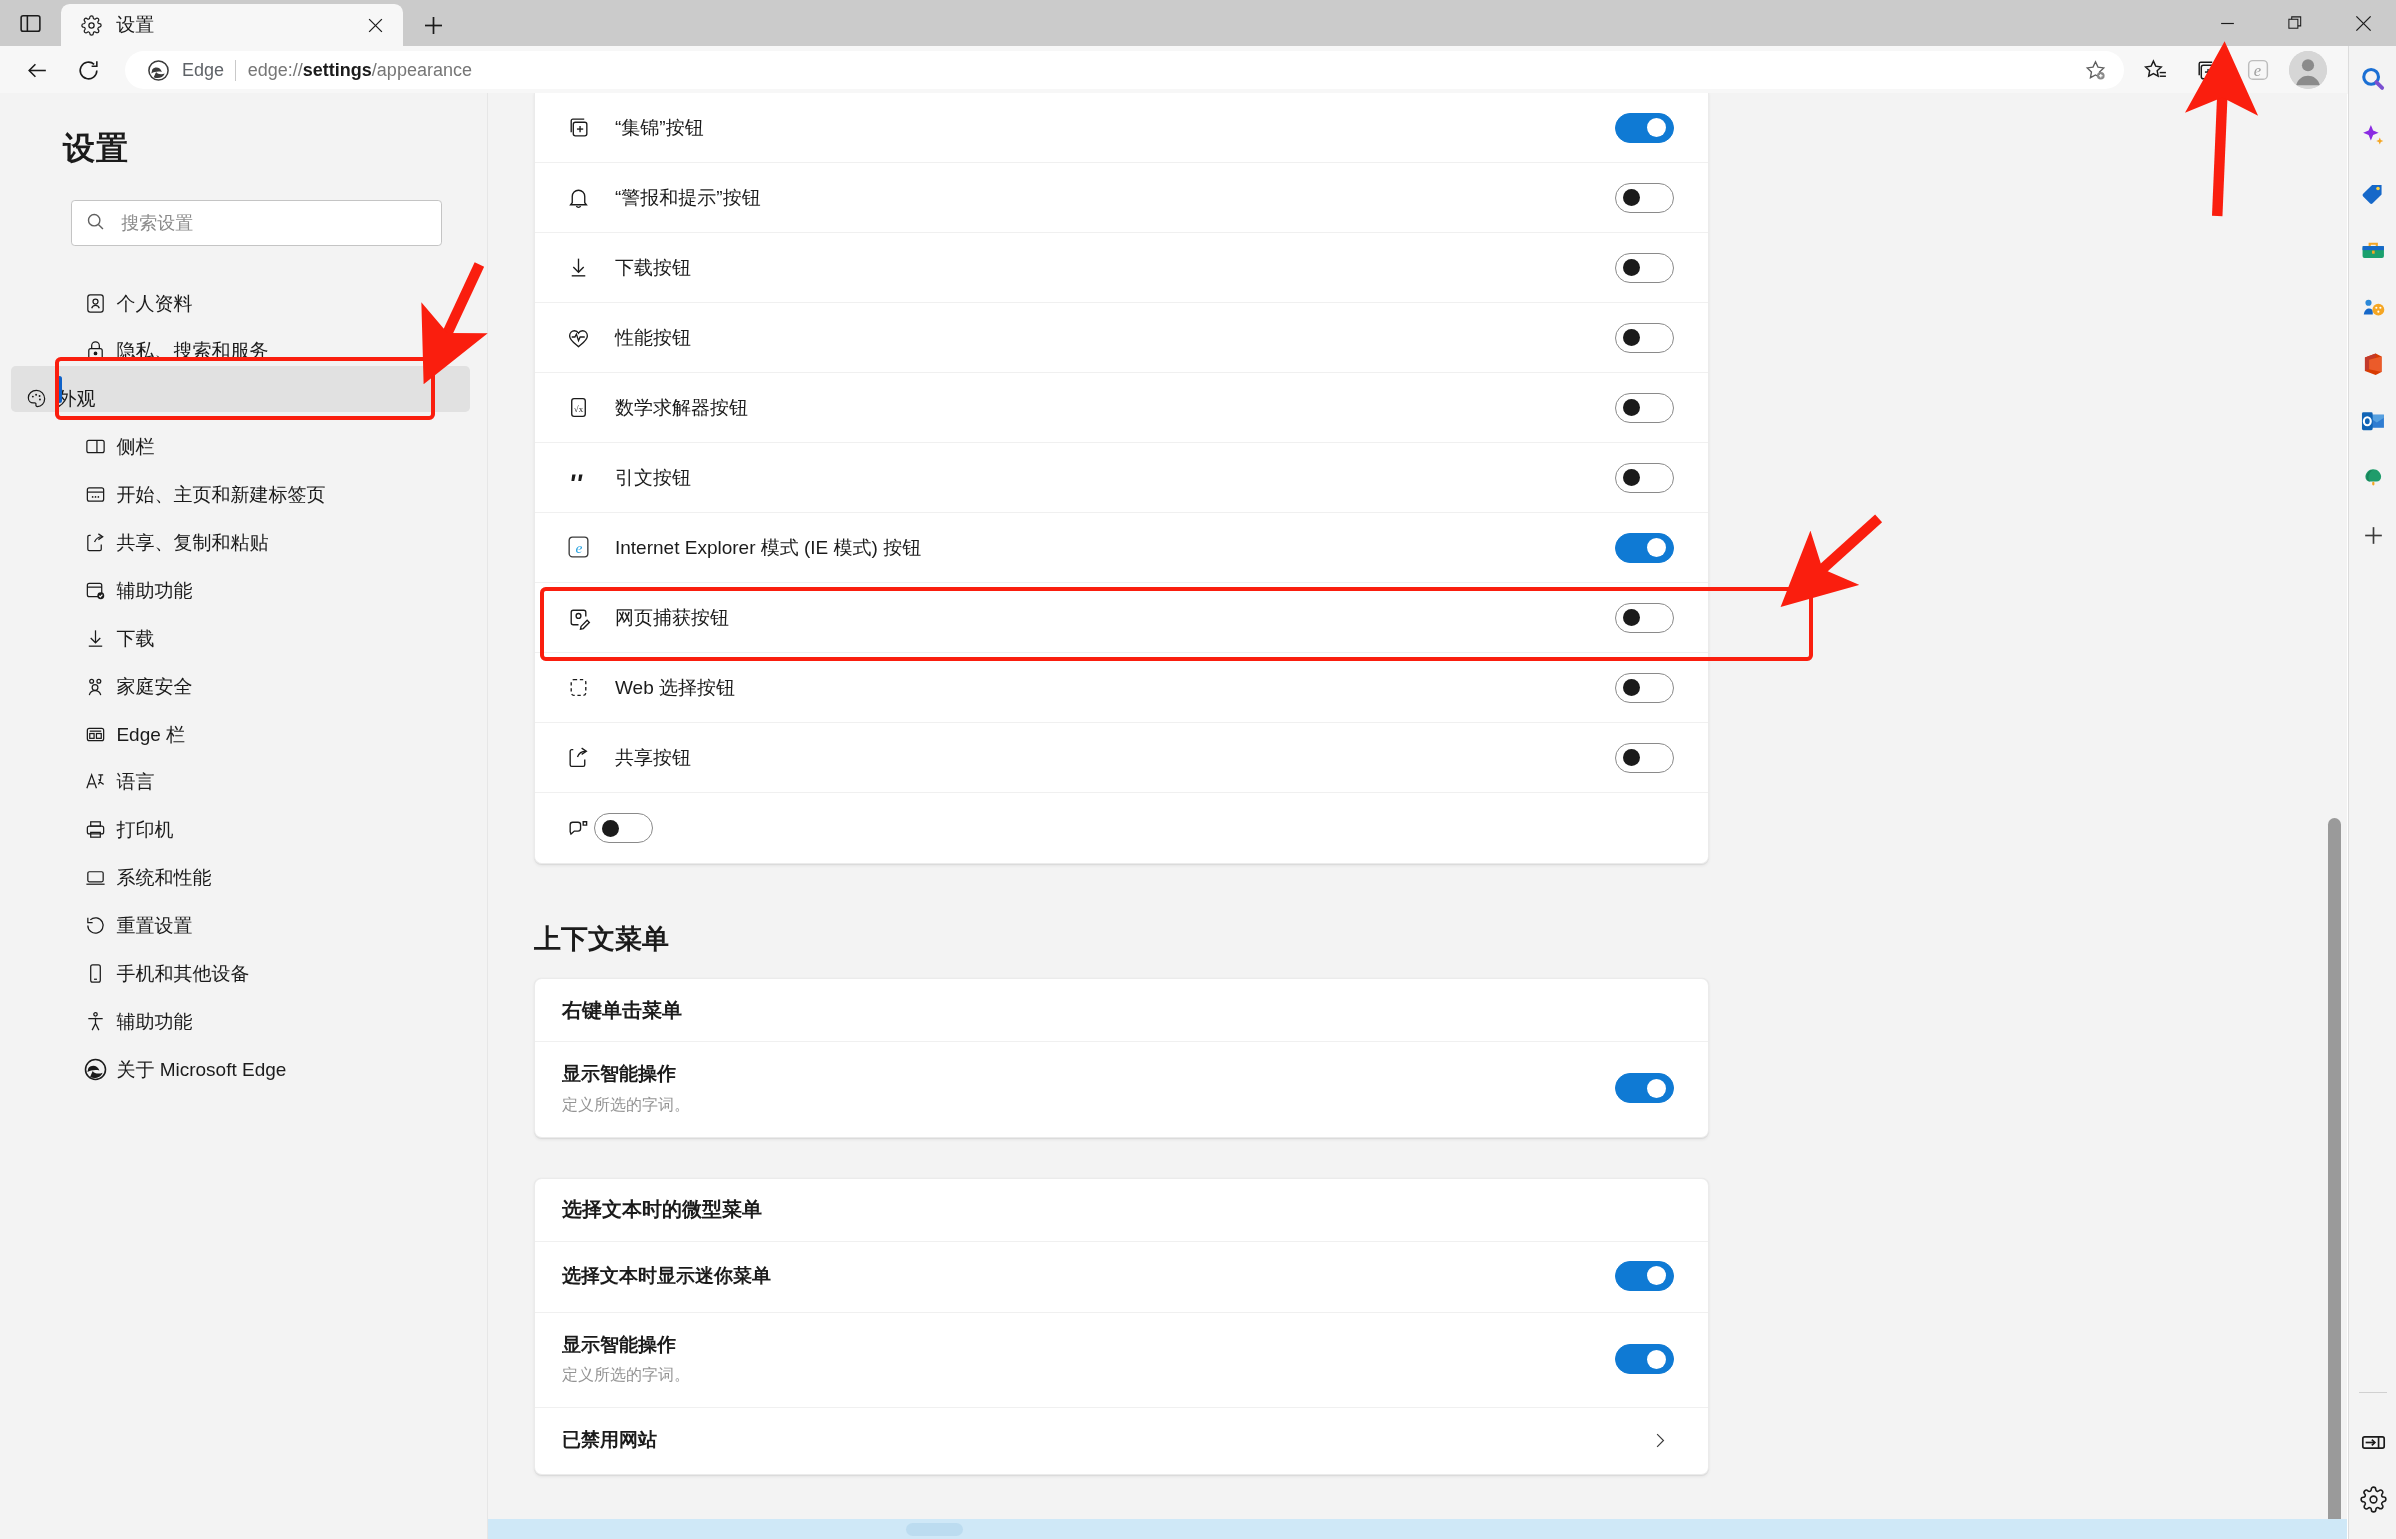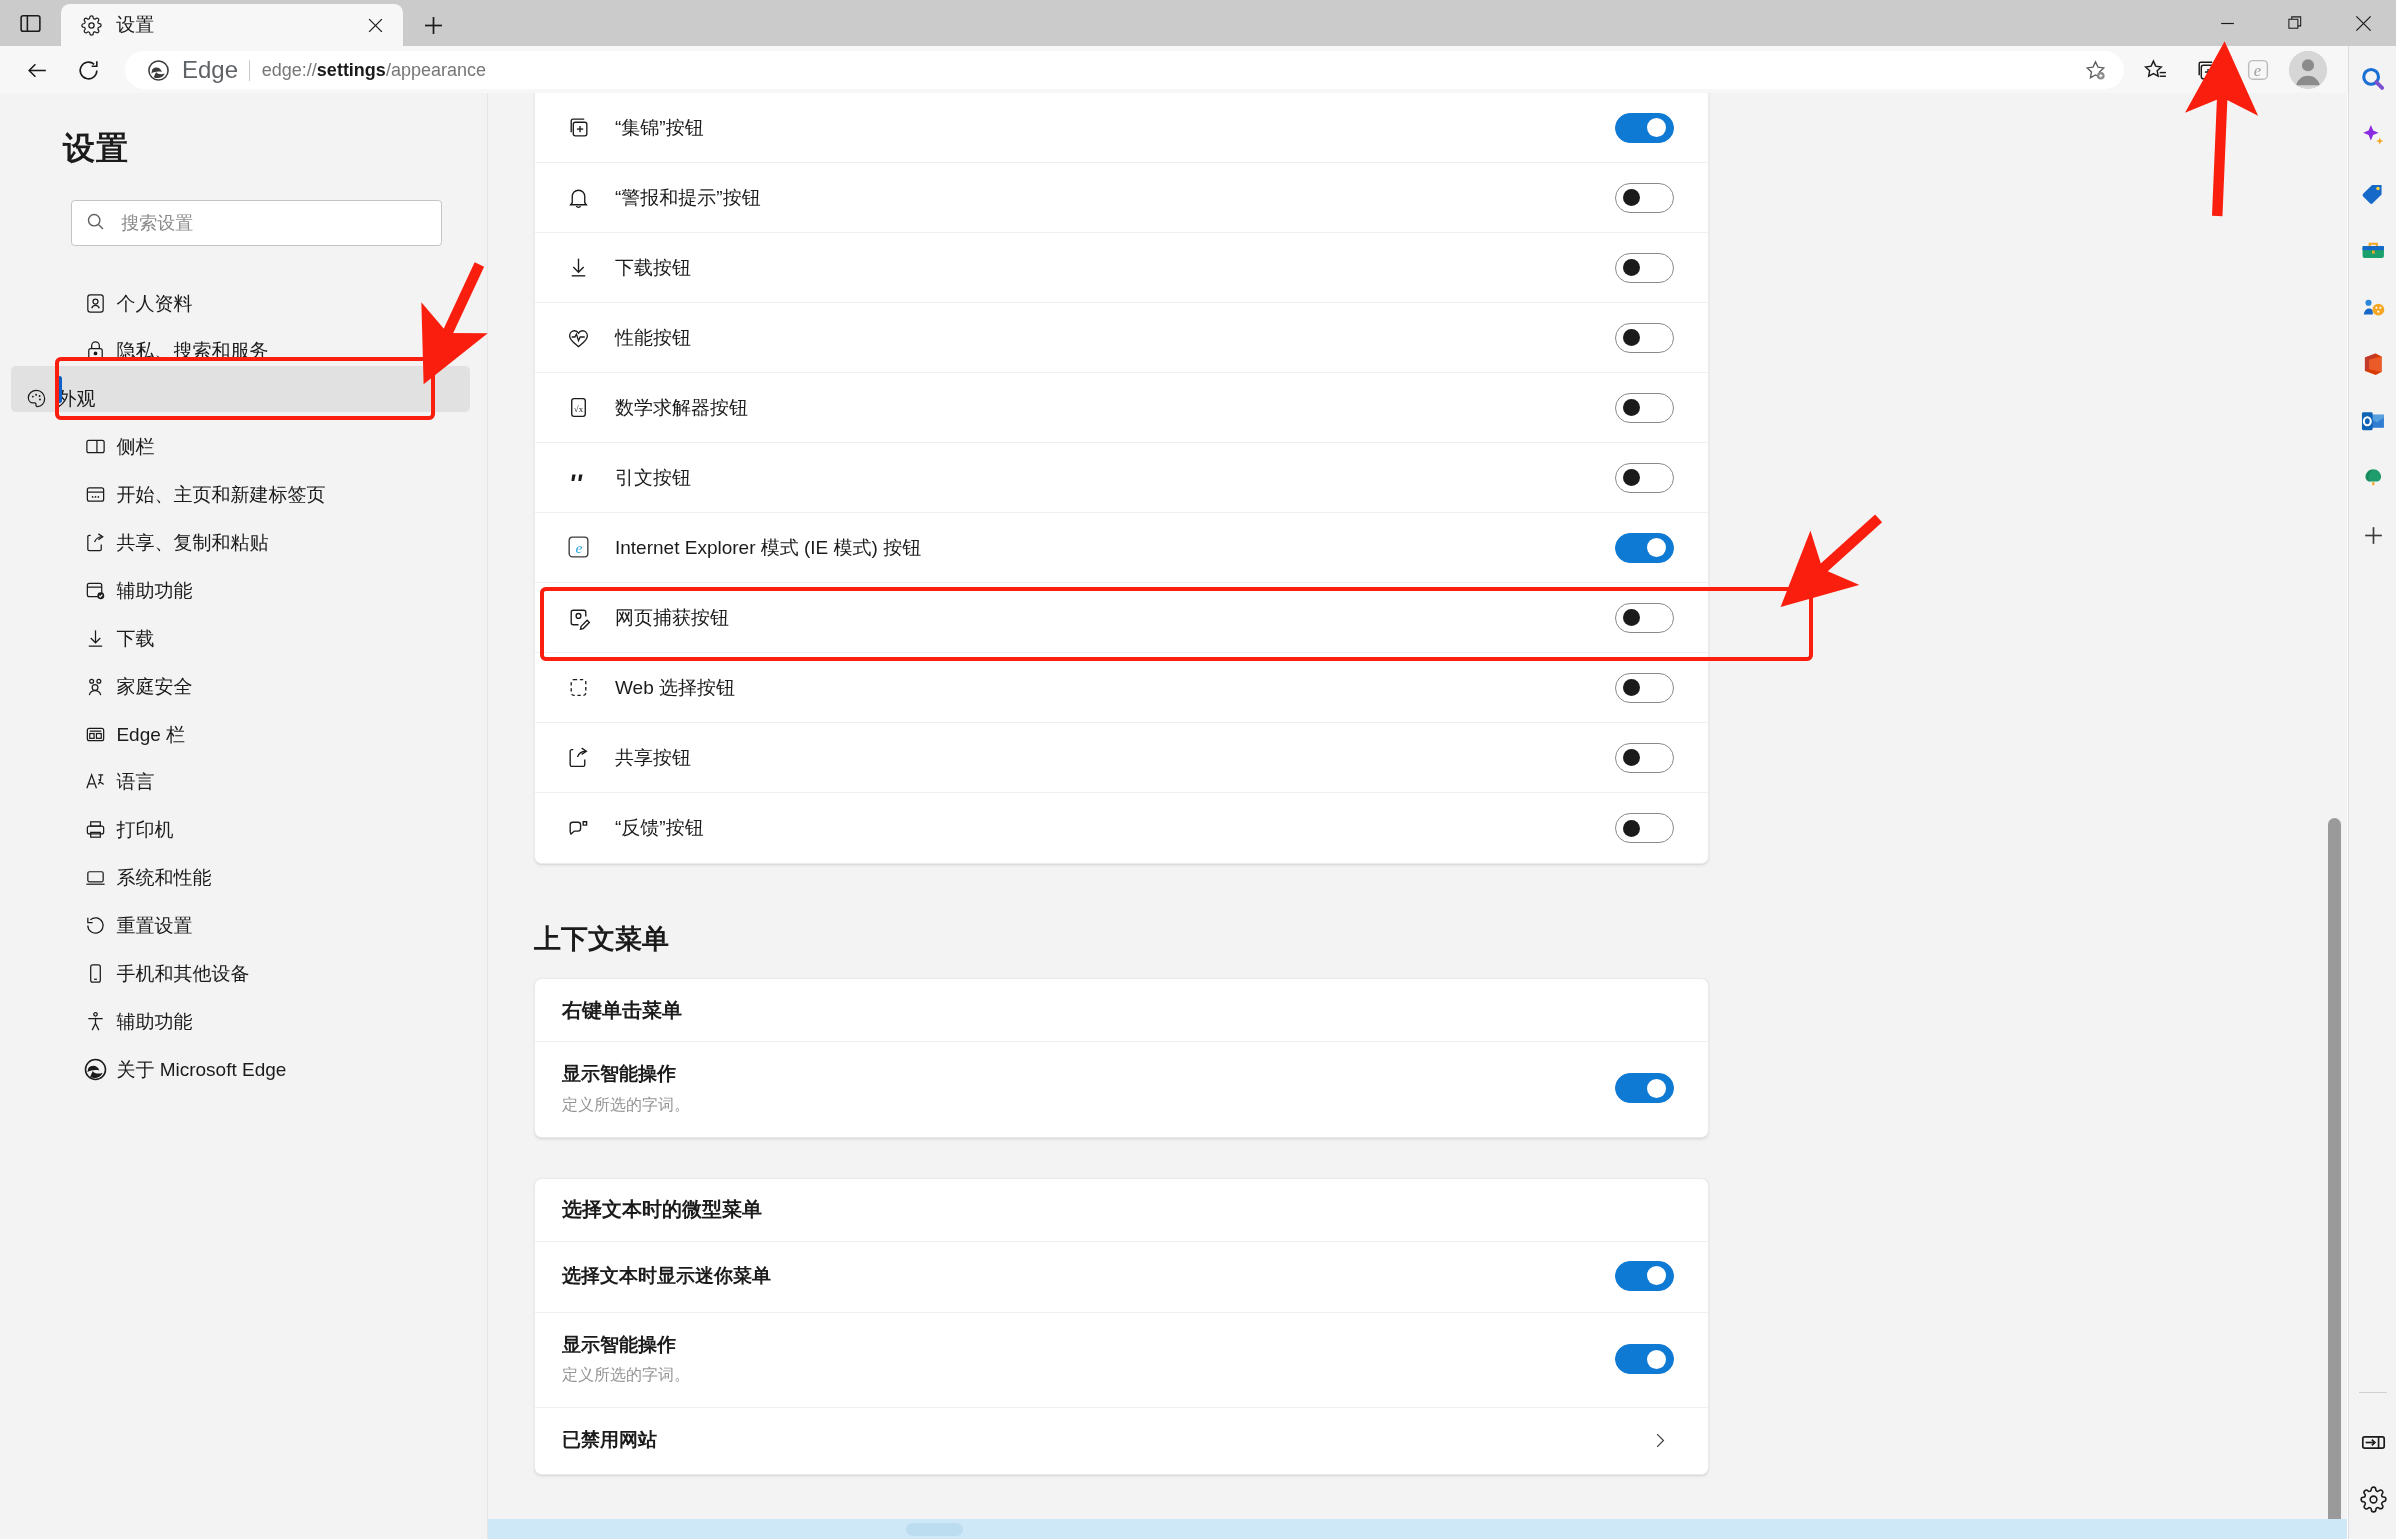--- a/index.html
+++ b/index.html
@@ -41,21 +41,21 @@
     position: absolute; left:0; top:46px; width:2397px; height: 48px;
     background: #f7f7f7; display:flex; align-items:center; gap: 1.9px; padding: 0 13.3px;
   }
   .tbtn { width: 49px; height: 40px; display:flex;align-items:center;justify-content:center; border-radius:5.7px; flex:0 0 49px;}
   .addrbar {
     flex: 1 1 auto; height: 38px; background: #ffffff; border-radius: 19px;
     display:flex; align-items:center; padding: 0 5.7px 0 21px; gap: 11.4px;
     margin-left: 9.5px; margin-right: 5.7px; position: relative;
   }
   .addr-edgeicon { width:25px;height:25px; flex:0 0 25px; display:flex;align-items:center;justify-content:center;}
-  .addr-brand { font-size: 24px; color: #5f6368; }
+  .addr-brand { font-size: 18px; color: #5f6368; }
   .addr-div { width:1px; height:21px; background:#c9c9c9; }
   .addr-url { font-size: 18px; color: #767676; white-space:nowrap; overflow:hidden; }
   .addr-url b { color:#1b1b1b; font-weight:600; }
   .addr-star { position:absolute; right: 9.5px; width: 38px; height:38px; display:flex;align-items:center;justify-content:center;}
   .avatar { width: 38px; height: 38px; border-radius:50%; background:#d2d2d2; display:flex;align-items:flex-end;justify-content:center;overflow:hidden; flex:0 0 38px;}
 
   
   .content {
     position:absolute; left:0; top:93px; width: 2347px; height: 1447px;
     background:#f3f3f3; display:flex;
@@ -619,21 +619,20 @@
               </span>
           </div>
 
           <div class="row">
             <span class="row-ic">
               <svg width="25" height="25" viewBox="0 0 24 24" fill="none" stroke="#1b1b1b" stroke-width="1.3">
                   <path d="M4 15V8.5A2.5 2.5 0 0 1 6.5 6h5A2.5 2.5 0 0 1 14 8.5V12a2.5 2.5 0 0 1-2.5 2.5H8L4.8 17.4z"></path>
                   <path d="M16.5 5.5h3.3v3.3h-3.3z"></path>
                 </svg>
             </span>
-            <span class="row-label">“反馈”按钮</span>
             <span class="toggle">
                 <span class="knob"></span>
               </span>
           </div>
         </div>
 
         <div class="section-h">上下文菜单</div>
 
         <div class="card">
           <div class="card-head">右键单击菜单</div>

